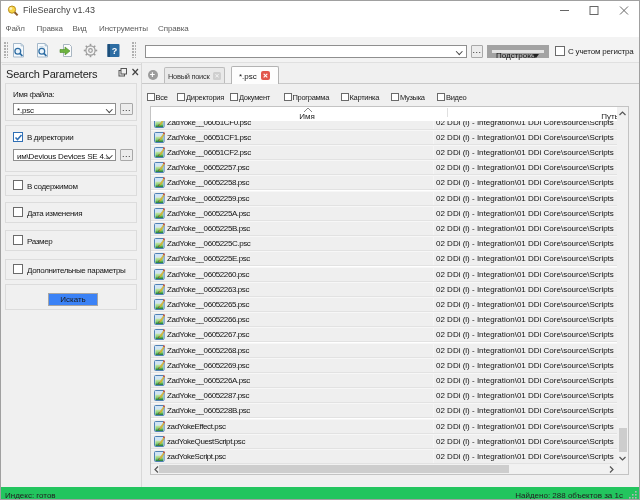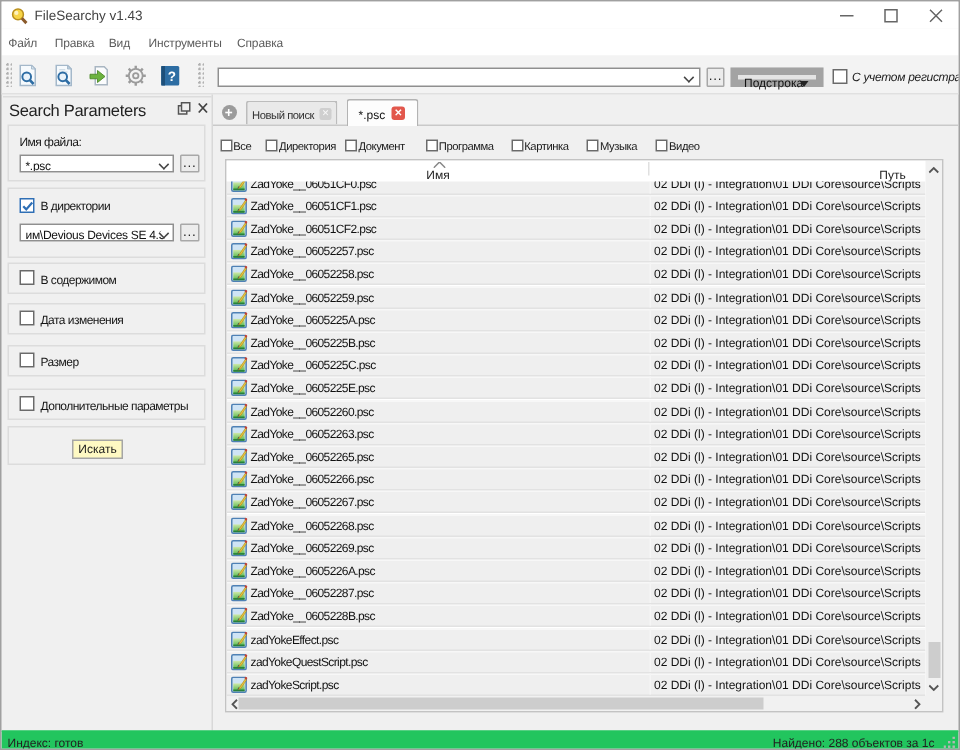--- a/index.html
+++ b/index.html
@@ -15,40 +15,40 @@
   background-image:repeating-radial-gradient(circle at 1px 1px, #b0b0b0 0 0.8px, transparent 1px 3px); background-size:3px 3px; }
 .tbi { position:absolute; top:6px; }
 #srch { position:absolute; left:144px; top:44px; width:322px; height:13px; background:#fff; border:1px solid #8f8f8f; }
 .chev { display:inline-block; width:4.5px; height:4.5px; border-right:1px solid #444; border-bottom:1px solid #444; transform:rotate(45deg); }
 #srch .chev { position:absolute; right:5px; top:3px; }
 .btn3 { position:absolute; left:470px; top:44px; width:12px; height:13px; background:#ececec; border:1px solid #a8a8a8; border-radius:1px;
   font-size:9px; color:#222; text-align:center; line-height:9px; letter-spacing:0.5px; }
 #substr { position:absolute; left:486px; top:44px; width:62px; height:13px; background:#e4e4e4; border:5px solid #a3a3a3;
   font-size:8px; color:#111; line-height:11px; padding-left:4px; white-space:nowrap; }
 #casecb { position:absolute; left:554px; top:45px; width:10px; height:10px; background:#fff; border:1px solid #6a6a6a; }
-#caselb { position:absolute; left:567px; top:46px; font-size:8px; letter-spacing:-0.2px; white-space:nowrap;font-style:italic; }
+#caselb { position:absolute; left:567px; top:46px; font-size:8px; letter-spacing:-0.2px; white-space:nowrap; }
 #dockhead { left:1px; top:63px; width:139px; height:15px; border-top:1px solid #dcdcdc; }
 #dockhead .t { position:absolute; left:4px; top:3px; font-size:11px; letter-spacing:-0.2px; color:#222; }
 .grp { position:absolute; left:4px; width:132px; border:1px solid #dcdcdc; background:#f0f0f0; }
 .cb { position:absolute; width:10px; height:10px; background:#fff; border:1px solid #6a6a6a; }
 .cblb { position:absolute; font-size:8px; letter-spacing:-0.35px; color:#161616; white-space:nowrap; }
 .combo { position:absolute; background:#fff; border:1px solid #8f8f8f; font-size:8px; letter-spacing:-0.2px; padding:1.5px 12px 0 3px; color:#111; white-space:nowrap; overflow:hidden; }
 .combo .chev { position:absolute; right:4px; top:3px; background:#fff; }
 #plus { left:146.5px; top:68.5px; width:10px; height:10px; border-radius:50%; background:#9b9b9b; color:#fff; text-align:center; line-height:10px; font-size:9px; font-weight:bold; }
 .tab1 { position:absolute; left:163px; top:66px; width:61px; height:16px; background:#e9e9e9; border:1px solid #bcbcbc; border-bottom:none; border-radius:2px 2px 0 0; }
 .tab1 .t { position:absolute; left:3px; top:3.5px; font-size:7.5px; letter-spacing:-0.3px; color:#333; white-space:nowrap; }
 .tab2 { position:absolute; left:230px; top:64.5px; width:48px; height:18px; background:#fdfdfd; border:1px solid #b3b3b3; border-bottom:none; border-radius:2px 2px 0 0; z-index:3; }
 .tab2 .t { position:absolute; left:7px; top:5px; font-size:8px; color:#111; }
 .tabline { left:141px; top:81.5px; width:497px; height:1px; background:#c9c9c9; }
 .xgray { position:absolute; width:8px; height:8px; background:#cfcfcf; border-radius:1.5px; color:#f8f8f8; font-size:6px; line-height:8px; text-align:center; }
 .xred { position:absolute; width:9px; height:9px; background:#e2574c; border-radius:2px; color:#fff; font-size:6.5px; line-height:9px; text-align:center; font-weight:bold; }
 .fcb { position:absolute; top:91.5px; width:8px; height:8px; background:#fff; border:1px solid #6a6a6a; }
 .flb { position:absolute; top:91.5px; font-size:7.5px; letter-spacing:-0.3px; white-space:nowrap; }
 #tbl { left:149px; top:105px; width:479px; height:369px; border:1px solid #c3c3c3; background:#fff; overflow:hidden; }
-#thead { position:absolute; left:0; top:0; width:466px; height:14px; background:#fff;padding-left:20px; }
+#thead { position:absolute; left:15px; top:0; width:466px; height:14px; background:#fff;padding-left:20px; }
 #thead .h1 { position:absolute; left:0; top:4.5px; width:282px; text-align:center; font-size:8px; color:#222; }
 #thead .h2 { position:absolute; left:282px; top:4.5px; width:324px; text-align:center; font-size:8px; color:#222; }
 #thead .colsep { position:absolute; left:281px; top:1px; width:1px; height:9px; background:#e0e0e0; }
 #rows { position:absolute; left:0; top:14px; width:466px; height:344px; overflow:hidden; }
 .row { position:absolute; left:0; width:466px; height:15.2px; background:#efefef; border-bottom:1px solid #e2e2e2; box-shadow:inset 0 1px 0 #f7f7f7; }
 .row::after { content:""; position:absolute; left:282px; top:0; width:1px; height:100%; background:#f5f5f5; }
 .row .fic { position:absolute; left:2.5px; top:2px; }
 .row .nm { position:absolute; left:16px; top:3px; font-size:8px; letter-spacing:-0.4px; color:#111; }
 .row .pt { position:absolute; left:285px; top:3px; font-size:8px; color:#111; white-space:pre; }
 #vsb { position:absolute; right:0; top:0; width:11px; height:357px; background:#f1f1f1; }
@@ -153,21 +153,21 @@
 <div class="grp" style="top:201px; height:21px"></div>
 <div class="cb" style="left:12px; top:206px"></div>
 <span class="cblb" style="left:26px; top:207.5px">Дата изменения</span>
 <div class="grp" style="top:229px; height:21px"></div>
 <div class="cb" style="left:12px; top:234px"></div>
 <span class="cblb" style="left:26px; top:235.5px">Размер</span>
 <div class="grp" style="top:258px; height:21px"></div>
 <div class="cb" style="left:12px; top:263px"></div>
 <span class="cblb" style="left:26px; top:264.5px">Дополнительные параметры</span>
 <div class="grp" style="top:283px; height:26px"></div>
-<div class="abs" style="left:47px; top:292px; width:34px; height:13px; background:#fef9c3; border:1px solid #a5a5a5; text-align:center; font-size:8px; line-height:11px">Искать</div>
+<div class="abs" style="left:47px; top:292px; width:50px; height:13px; background:#3b82f6; border:1px solid #a5a5a5; text-align:center; font-size:8px; line-height:11px">Искать</div>
 <div class="abs" style="left:140px; top:62px; width:1px; height:424px; background:#d8d8d8"></div>
 <div class="abs" id="plus">+</div>
 <div class="tab1">
     <span class="t">Новый поиск</span>
     <span class="xgray" style="right:3px;top:3.5px">✕</span>
   </div>
 <div class="tab2">
     <span class="t">*.psc</span>
     <span class="xred" style="right:8px;top:4px">✕</span>
   </div>

